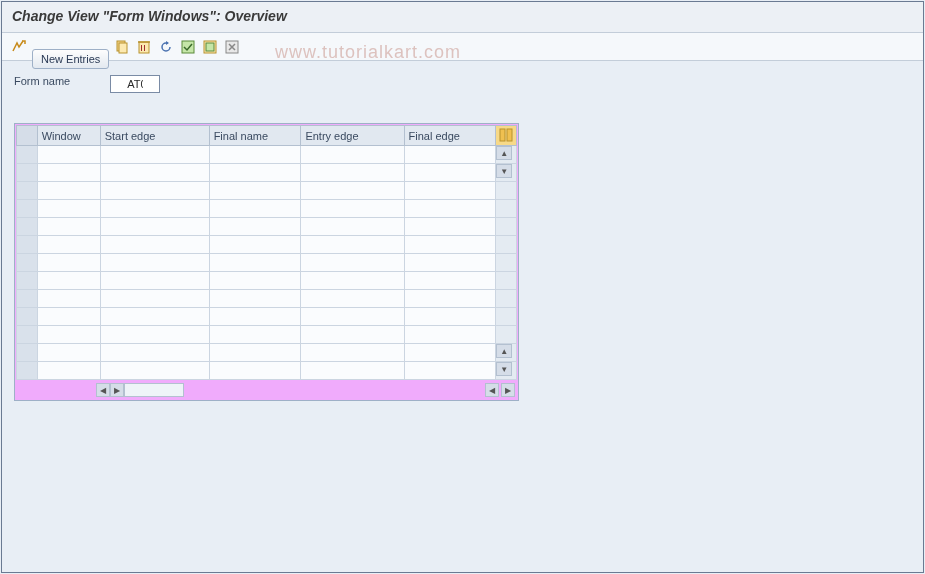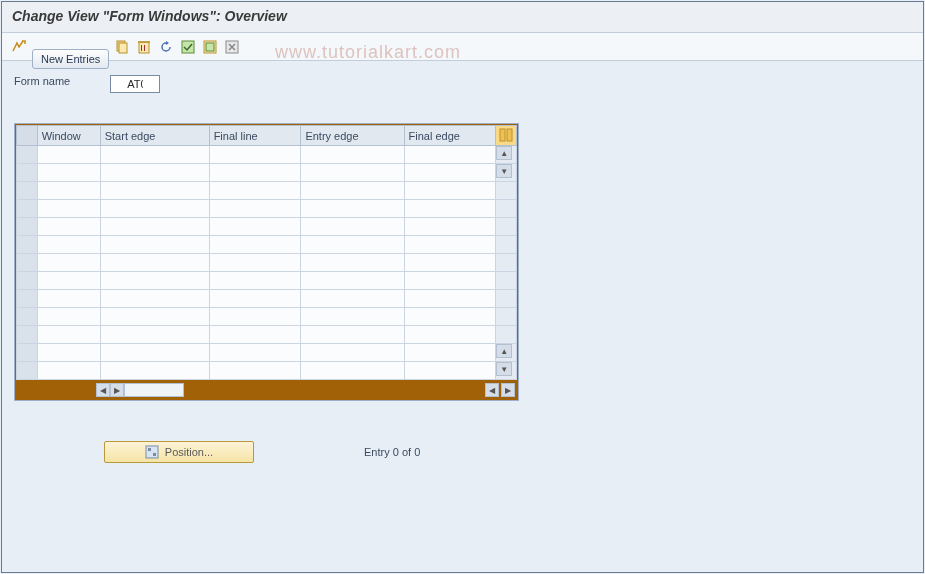--- a/index.html
+++ b/index.html
@@ -73,21 +73,21 @@
       border: 1px solid #7a8ba5;
       background: #fff;
       padding: 2px 16px;
       font-size: 11px;
       width: 50px;
       height: 18px;
       color: #2a2a2a;
     }
     .table-wrapper {
       border: 1px solid #9eb0c7;
-      background: #a16207;
+      background: #f0abfc;
       width: 505px;
       padding: 1px;
       position: relative;
     }
     .grid-table {
       border-collapse: collapse;
       width: 100%;
       background: #fff;
     }
     .grid-table th {
@@ -282,21 +282,21 @@
       <input class="form-input" type="text" readonly="" value="AT01" style="">
     </div>
 
     <div class="table-wrapper">
       <table class="grid-table">
         <thead>
           <tr>
             <th class="row-handle"></th>
             <th style="width:55px">Window</th>
             <th style="width:95px">Start edge</th>
-            <th style="width:80px">Final line</th>
+            <th style="width:80px">Final name</th>
             <th style="width:90px">Entry edge</th>
             <th style="width:80px">Final edge</th>
             <th class="config-col">
               <svg width="14" height="14" viewBox="0 0 14 14">
                   <rect x="1" y="1" width="5" height="12" fill="#f0c050" stroke="#b8922f"></rect>
                   <rect x="8" y="1" width="5" height="12" fill="#f0c050" stroke="#b8922f"></rect>
                 </svg>
             </th>
           </tr>
         </thead>
@@ -433,29 +433,16 @@
         <div class="hscroll-arrow">◀</div>
         <div class="hscroll-arrow">▶</div>
         <div class="hscroll-track"></div>
         <div class="hscroll-right-group">
           <div class="hscroll-arrow">◀</div>
           <div class="hscroll-arrow">▶</div>
         </div>
       </div>
     </div>
 
-    <div class="bottom-row">
-      <button class="position-btn">
-        <span class="pos-icon">
-          <svg width="14" height="14" viewBox="0 0 14 14">
-              <rect x="1" y="1" width="12" height="12" fill="#d8e4f0" stroke="#7a8ba5"></rect>
-              <rect x="3" y="3" width="3" height="3" fill="#7a8ba5"></rect>
-              <rect x="8" y="8" width="3" height="3" fill="#7a8ba5"></rect>
-            </svg>
-        </span>
-        <span>Position...</span>
-      </button>
-      <span class="entry-text">Entry 0 of 0</span>
-    </div>
   </div>
 </div>
 
 <div class="watermark">www.tutorialkart.com</div>
 
 </body></html>

